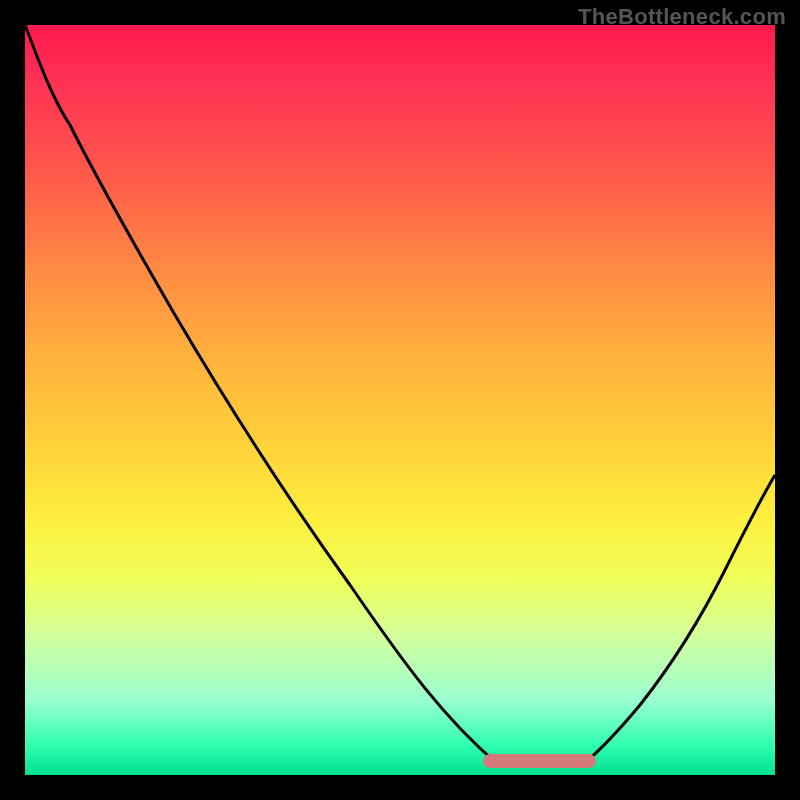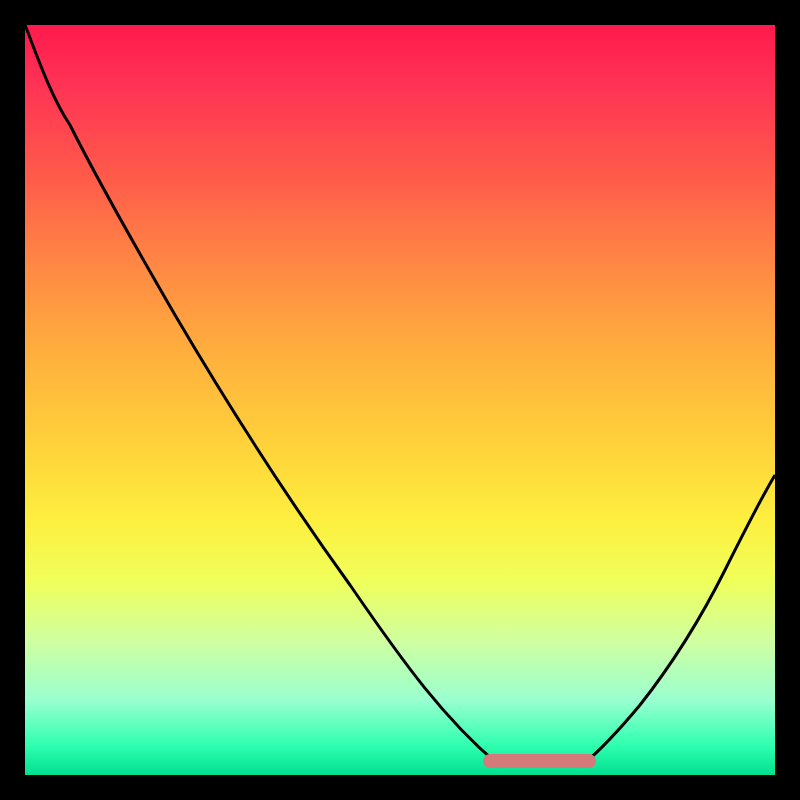--- a/index.html
+++ b/index.html
@@ -76,14 +76,15 @@
              C 200 375, 260 470, 325 560
              C 380 640, 420 695, 476 742" stroke="#000" stroke-width="3" fill="none"></path>
     <path d="M 555 742
              C 570 730, 590 710, 615 680
              C 645 642, 675 595, 700 545
              C 720 505, 735 475, 750 450" stroke="#000" stroke-width="3" fill="none"></path>
   </svg>
 
   <div class="pink-segment" style="left: 483px; top: 754px; width: 113px;"></div>
 
+  <div class="watermark">TheBottleneck.com</div>
 
 </div>
 
 </body></html>

